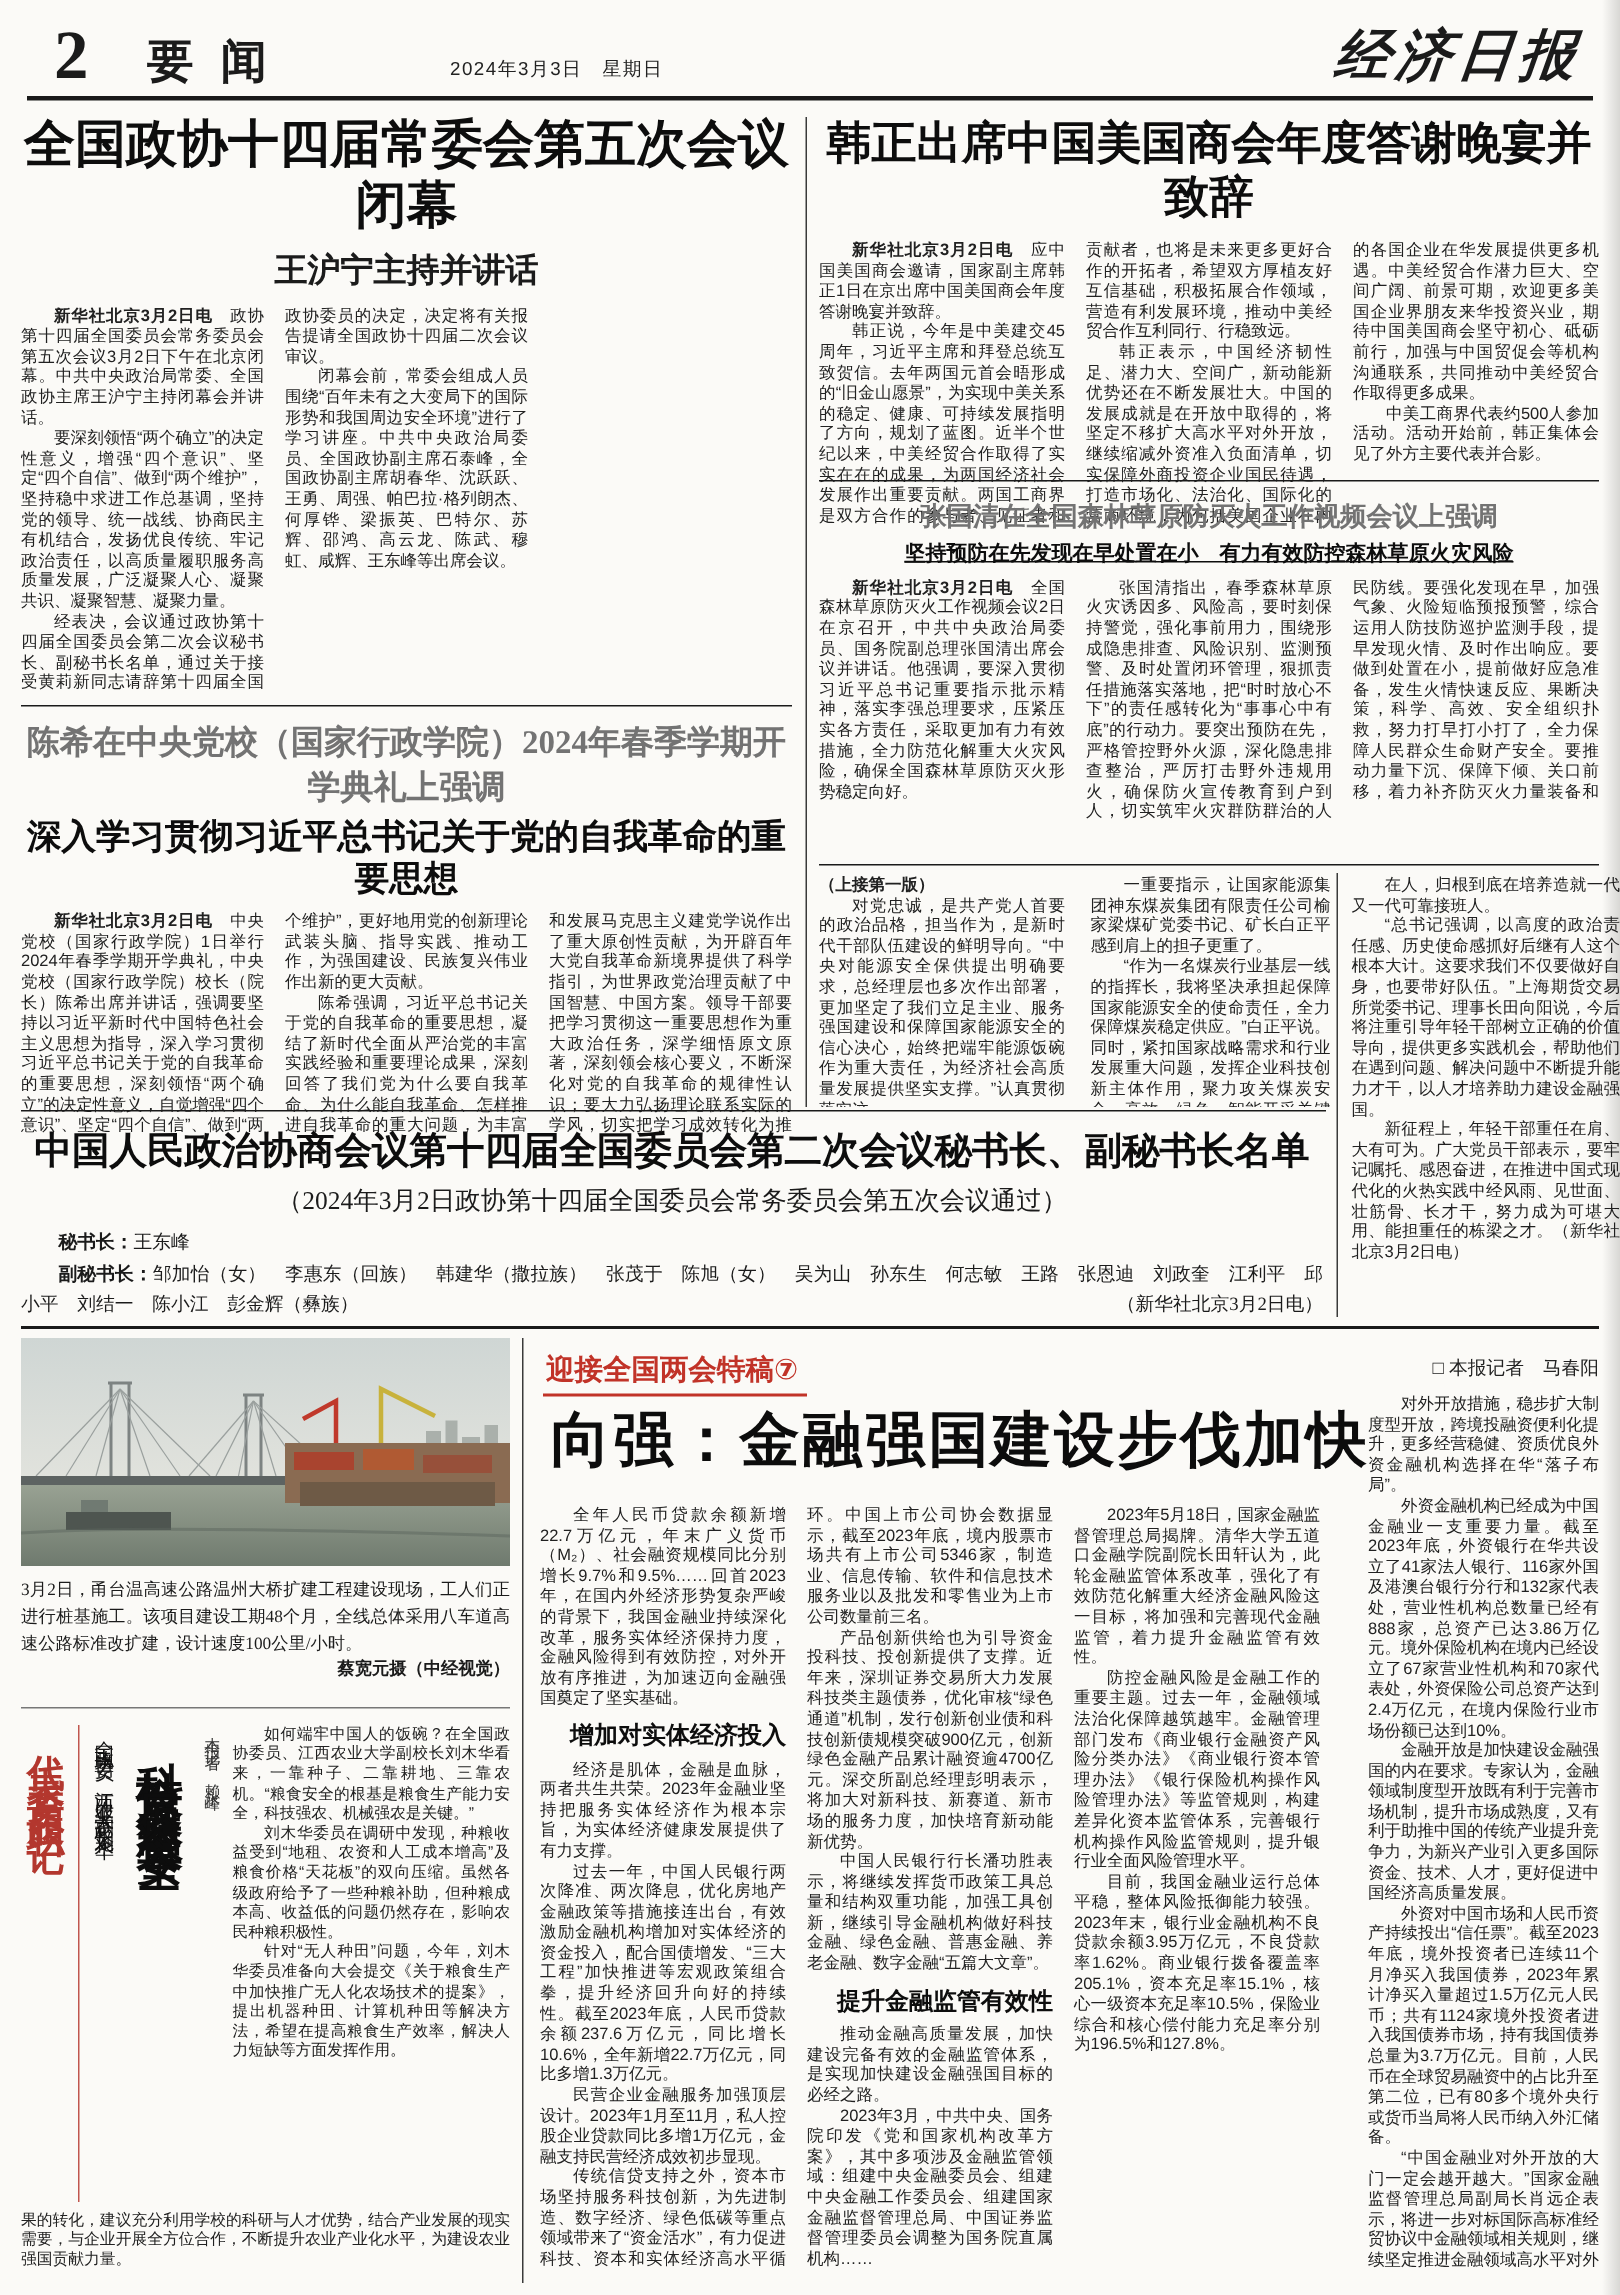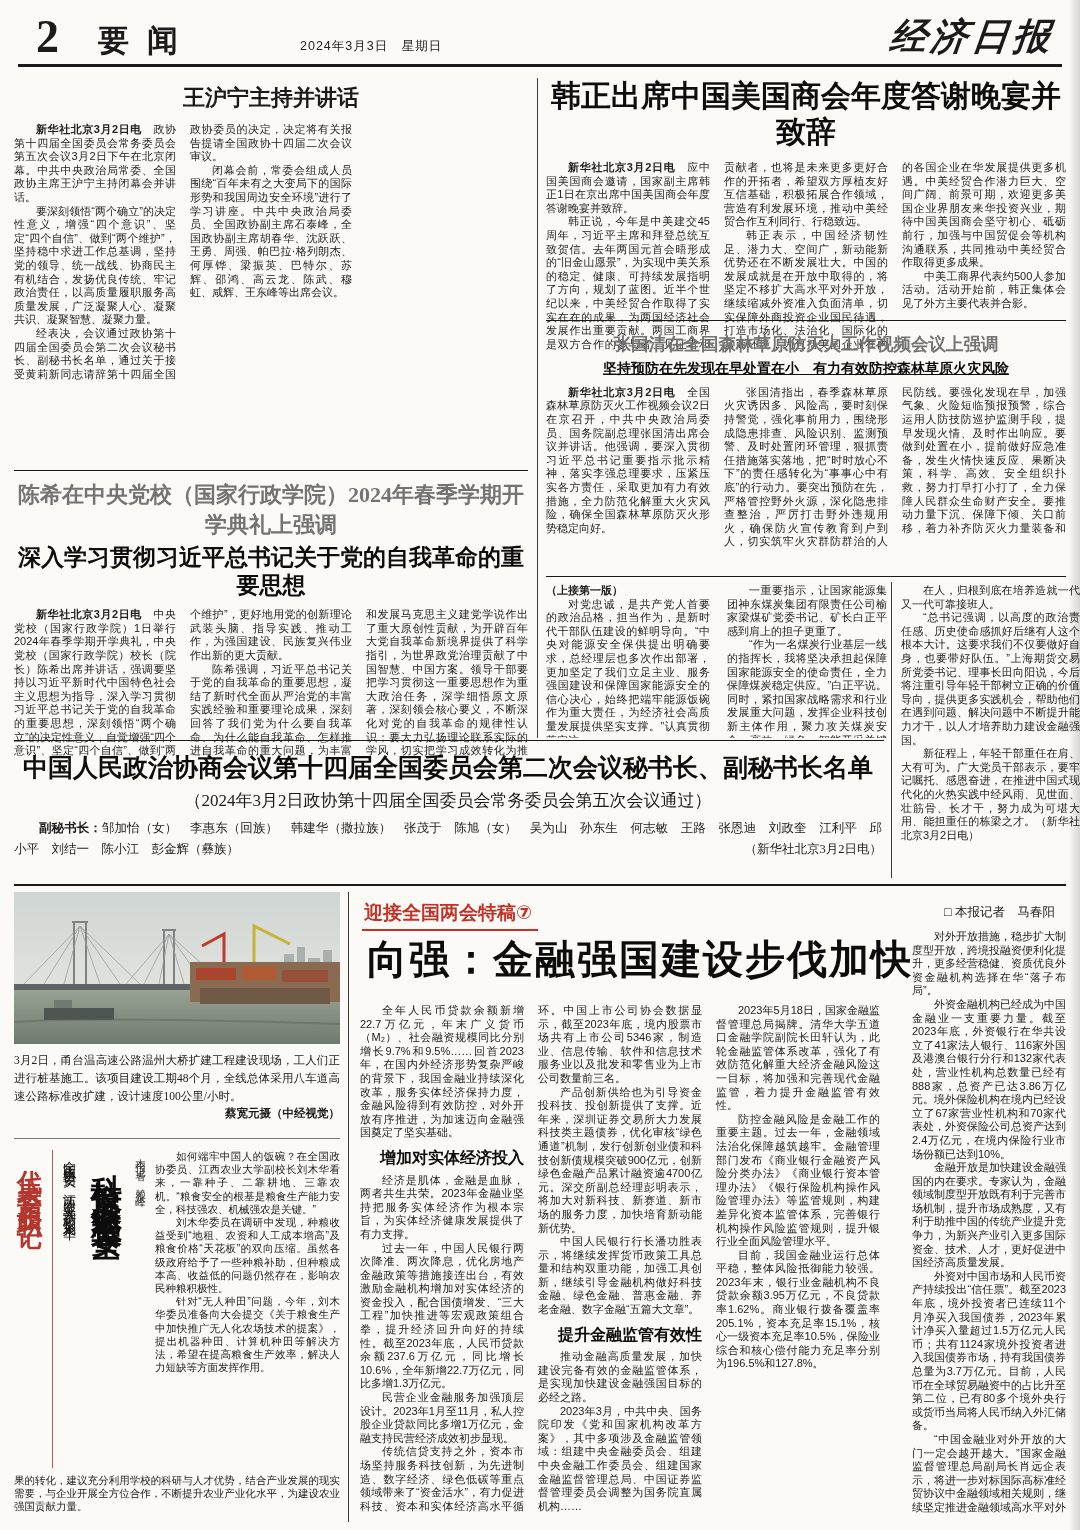--- a/index.html
+++ b/index.html
@@ -43,21 +43,21 @@
   .duty-intro{font-size:13px;letter-spacing:3px;height:318px;color:#111;}
   .duty-head{font-size:31px;font-weight:900;letter-spacing:7px;height:318px;color:#0d0d0d;}
   .duty-byline{font-size:10.5px;letter-spacing:4px;height:250px;color:#333;}
   .duty-body{flex:1;font-size:10.5px;line-height:13.2px;text-align:justify;overflow:hidden;height:318px;color:#212121;}
   .duty-close{font-size:10.5px;line-height:13.2px;text-align:justify;margin-top:6px;color:#212121;}
   
   .fin-kicker{position:absolute;left:2px;top:8px;font-size:19px;font-weight:800;color:#c13328;
               border-bottom:2px solid #c13328;padding:0 6px 3px 2px;}
   .fin-head{position:absolute;left:0;top:40px;width:560px;text-align:center;
             font-size:40px;font-weight:900;letter-spacing:2px;color:#0c0c0c;margin:0;}
-  .fin-byline{position:absolute;right:11px;top:12px;width:250px;text-align:right;font-size:12.5px;color:#222;}
+  .fin-byline{position:absolute;right:0;top:12px;width:250px;text-align:right;font-size:12.5px;color:#222;}
   .fin-body{position:absolute;left:0;top:112px;width:520px;height:512px;}
   .fin-col4{position:absolute;left:552px;top:38px;width:154px;height:584px;}
 </style>
 </head>
 <body>
 
 <div id="page">
 
   <div class="pagenum">2</div>
   <div class="section">要闻</div>
@@ -65,20 +65,21 @@
     <span>2024年3月3日</span>　<span>星期日</span>
   </div>
   <div class="masthead">经济日报</div>
   <div class="hrule" style="left:18px;top:64px;width:1044px;height:3px;"></div>
 
   <div class="vrule" style="left:537px;top:78px;height:660px;"></div>
   <div class="vrule" style="left:891px;top:582px;height:296px;"></div>
   <div class="vrule" style="left:348px;top:892px;height:630px;"></div>
 
   <div class="art" style="left:14px;top:76px;width:514px;">
+    <h1 class="hd" style="font-size:34px;">全国政协十四届常委会第五次会议闭幕</h1>
     <h2 class="sub-hd" style="font-size:22px;">王沪宁主持并讲话</h2>
     <div class="body3" style="margin-top:10px;height:266px;">
         <p><b>新华社北京3月2日电</b>　政协第十四届全国委员会常务委员会第五次会议3月2日下午在北京闭幕。中共中央政治局常委、全国政协主席王沪宁主持闭幕会并讲话。</p>
         <p>要深刻领悟“两个确立”的决定性意义，增强“四个意识”、坚定“四个自信”、做到“两个维护”，坚持稳中求进工作总基调，坚持党的领导、统一战线、协商民主有机结合，发扬优良传统、牢记政治责任，以高质量履职服务高质量发展，广泛凝聚人心、凝聚共识、凝聚智慧、凝聚力量。</p>
         <p>经表决，会议通过政协第十四届全国委员会第二次会议秘书长、副秘书长名单，通过关于接受黄莉新同志请辞第十四届全国政协委员的决定，决定将有关报告提请全国政协十四届二次会议审议。</p>
         <p>闭幕会前，常委会组成人员围绕“百年未有之大变局下的国际形势和我国周边安全环境”进行了学习讲座。中共中央政治局委员、全国政协副主席石泰峰，全国政协副主席胡春华、沈跃跃、王勇、周强、帕巴拉·格列朗杰、何厚铧、梁振英、巴特尔、苏辉、邵鸿、高云龙、陈武、穆虹、咸辉、王东峰等出席会议。</p>
       </div>
   </div>
   <div class="hrule" style="left:14px;top:470px;width:514px;height:1px;"></div>
 
@@ -89,20 +90,21 @@
         <p><b>新华社北京3月2日电</b>　中央党校（国家行政学院）1日举行2024年春季学期开学典礼，中央党校（国家行政学院）校长（院长）陈希出席并讲话，强调要坚持以习近平新时代中国特色社会主义思想为指导，深入学习贯彻习近平总书记关于党的自我革命的重要思想，深刻领悟“两个确立”的决定性意义，自觉增强“四个意识”、坚定“四个自信”、做到“两个维护”，更好地用党的创新理论武装头脑、指导实践、推动工作，为强国建设、民族复兴伟业作出新的更大贡献。</p>
         <p>陈希强调，习近平总书记关于党的自我革命的重要思想，凝结了新时代全面从严治党的丰富实践经验和重要理论成果，深刻回答了我们党为什么要自我革命、为什么能自我革命、怎样推进自我革命的重大问题，为丰富和发展马克思主义建党学说作出了重大原创性贡献，为开辟百年大党自我革命新境界提供了科学指引，为世界政党治理贡献了中国智慧、中国方案。领导干部要把学习贯彻这一重要思想作为重大政治任务，深学细悟原文原著，深刻领会核心要义，不断深化对党的自我革命的规律性认识；要大力弘扬理论联系实际的学风，切实把学习成效转化为推动工作的实际行动，转化为自我修炼的锐利武器，自觉做自我革命的表率。</p>
       </div>
   </div>
   <div class="hrule" style="left:14px;top:740px;width:870px;height:1px;"></div>
 
   <div class="art" style="left:14px;top:752px;width:868px;">
     <h1 class="hd" style="font-size:25px;">中国人民政治协商会议第十四届全国委员会第二次会议秘书长、副秘书长名单</h1>
     <div class="note" style="font-size:17px;">（2024年3月2日政协第十四届全国委员会常务委员会第五次会议通过）</div>
     <div class="roster">
+      <p><b>秘书长：</b><span>王东峰</span></p>
       <p><b>副秘书长：</b><span>邹加怡（女）　李惠东（回族）　韩建华（撒拉族）　张茂于　陈旭（女）　吴为山　孙东生　何志敏　王路　张恩迪　刘政奎　江利平　邱小平　刘结一　陈小江　彭金辉（彝族）</span><span class="credit">（新华社北京3月2日电）</span></p>
     </div>
   </div>
 
   <div class="art" style="left:546px;top:78px;width:520px;">
     <h1 class="hd" style="font-size:30px;">韩正出席中国美国商会年度答谢晚宴并致辞</h1>
     <div class="body3" style="margin-top:11px;height:192px;">
         <p><b>新华社北京3月2日电</b>　应中国美国商会邀请，国家副主席韩正1日在京出席中国美国商会年度答谢晚宴并致辞。</p>
         <p>韩正说，今年是中美建交45周年，习近平主席和拜登总统互致贺信。去年两国元首会晤形成的“旧金山愿景”，为实现中美关系的稳定、健康、可持续发展指明了方向，规划了蓝图。近半个世纪以来，中美经贸合作取得了实实在在的成果，为两国经济社会发展作出重要贡献。两国工商界是双方合作的参与者、见证者和贡献者，也将是未来更多更好合作的开拓者，希望双方厚植友好互信基础，积极拓展合作领域，营造有利发展环境，推动中美经贸合作互利同行、行稳致远。</p>
         <p>韩正表示，中国经济韧性足、潜力大、空间广，新动能新优势还在不断发展壮大。中国的发展成就是在开放中取得的，将坚定不移扩大高水平对外开放，继续缩减外资准入负面清单，切实保障外商投资企业国民待遇，打造市场化、法治化、国际化的营商环境，为包括美国企业在内的各国企业在华发展提供更多机遇。中美经贸合作潜力巨大、空间广阔、前景可期，欢迎更多美国企业界朋友来华投资兴业，期待中国美国商会坚守初心、砥砺前行，加强与中国贸促会等机构沟通联系，共同推动中美经贸合作取得更多成果。</p>

